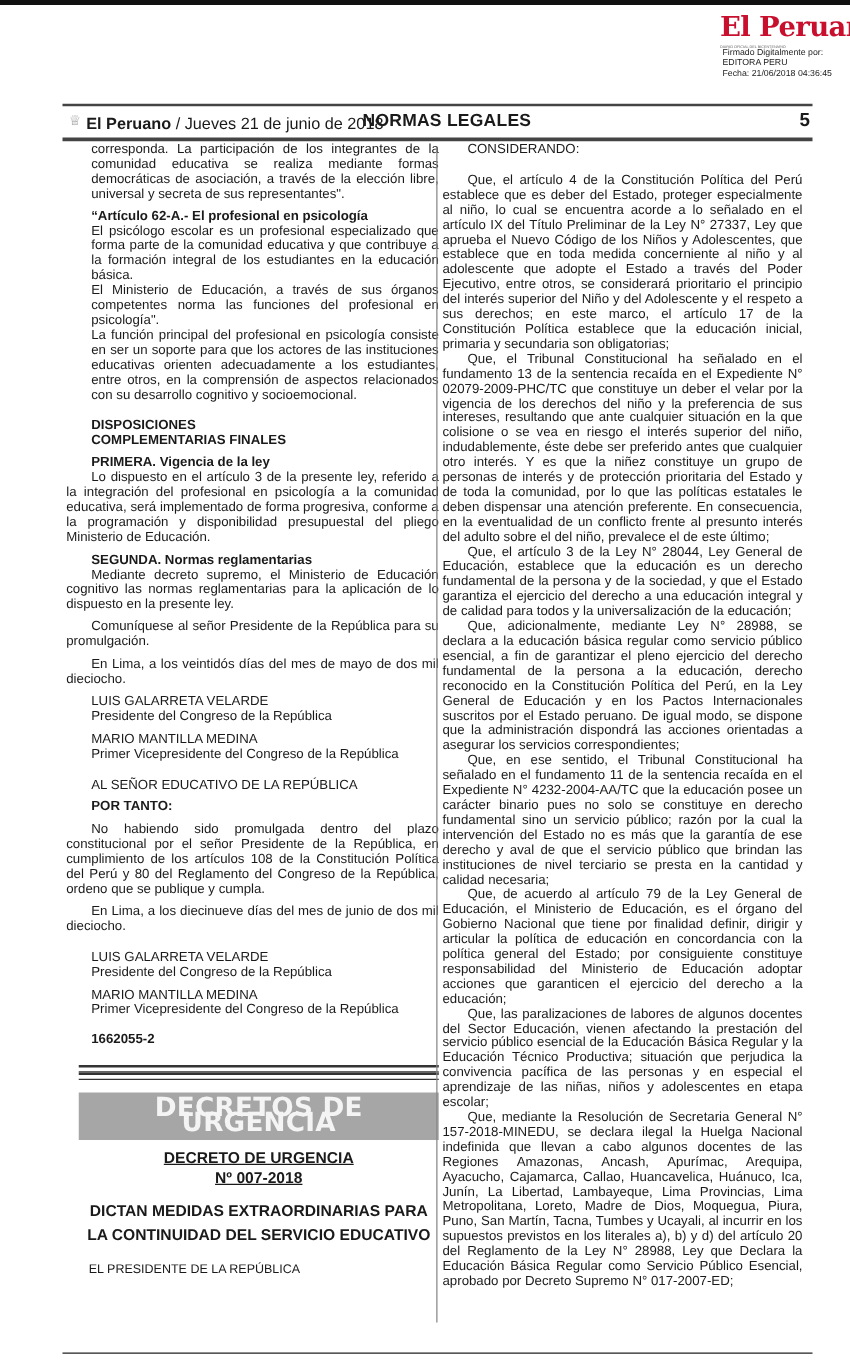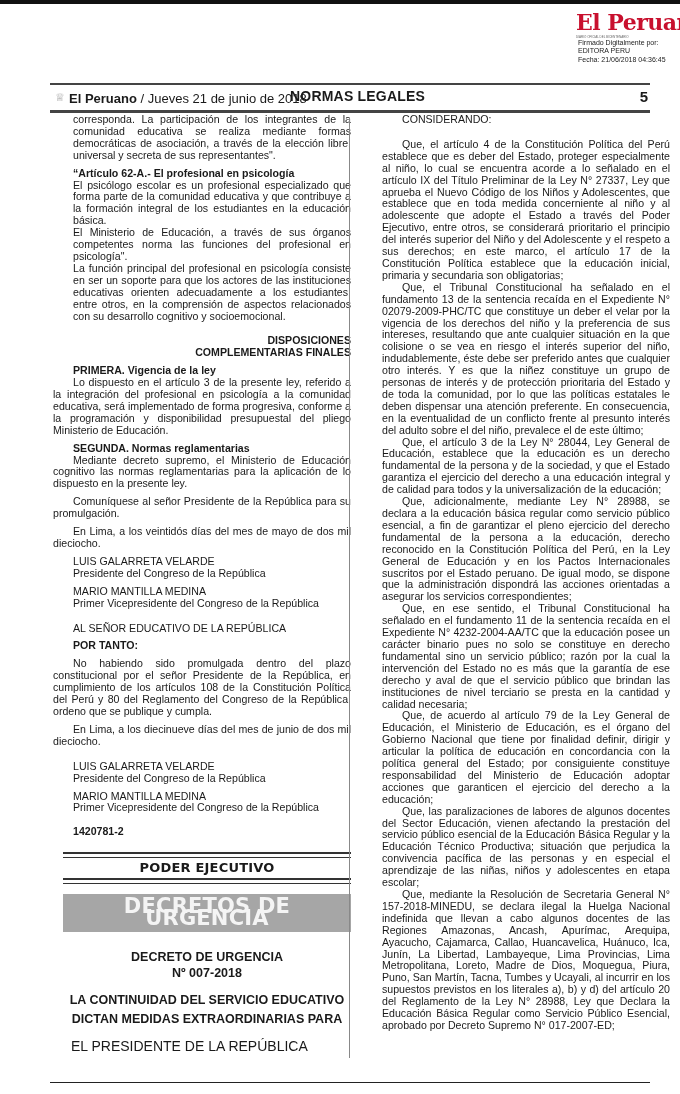--- a/index.html
+++ b/index.html
@@ -22,39 +22,39 @@
     border-top: 2px solid #444; border-bottom: 3px solid #444;
   }
   .hdr-crest { position: absolute; left: 5px; top: 6px; width: 14px; height: 13px; color: #999; font-size: 11px; line-height: 13px; }
   .hdr-left { position: absolute; left: 19px; top: 6px; font-size: 13px; white-space: nowrap; }
   .hdr-left b { font-weight: bold; }
   .hdr-center { position: absolute; left: 240px; top: 3px; font-size: 14px; font-weight: bold; letter-spacing: 0.2px; }
   .hdr-page { position: absolute; right: 2px; top: 3px; font-size: 15px; font-weight: bold; }
 
   .col { position: absolute; top: 114px; font-size: 10.6px; line-height: 11.9px; text-align: justify; }
   .col-left { left: 53px; width: 298px; }
-  .col-right { left: 382px; width: 288px; }
+  .col-right { left: 354px; width: 288px; }
   .divider { position: absolute; left: 349px; top: 118px; width: 1px; height: 940px; background: #888; }
 
   p { margin: 0; }
   .ind { text-indent: 20px; }
   .pad { padding-left: 20px; }
   .gap { margin-top: 6px; }
   .gap2 { margin-top: 13px; }
   .bold { font-weight: bold; }
-  .center { text-align: right; }
+  .center { text-align: left; }
 
   .secline { height: 3px; border-top: 2px solid #333; border-bottom: 1px solid #333; margin: 0; }
   .poder { text-align: center; font-weight: bold; font-size: 13px; letter-spacing: 0.2px; padding: 4px 0 4px; font-family: "DejaVu Sans", sans-serif; }
   .banner {
     background: #a6a6a6; color: #f4f4f4; text-align: center; font-weight: bold;
     font-size: 21px; padding: 7px 0; margin-top: 10px; letter-spacing: 0.2px;
     font-family: "DejaVu Sans", sans-serif;
   }
-  .decreto { text-align: center; font-weight: bold; font-size: 12.5px; line-height: 16px; margin-top: 17px; }
+  .decreto { text-align: center; font-weight: bold; font-size: 12.5px; line-height: 16px; margin-top: 6px; text-decoration: underline; }
   .titulo { text-align: center; font-weight: bold; font-size: 12.5px; line-height: 19px; margin-top: 10px; }
   .bottomrule { position: absolute; left: 50px; top: 1082px; width: 600px; height: 1px; background: #222; }
 </style>
 </head>
 <body>
 
 <div class="topband"></div>
 
 <div class="brand">
   <div class="brand-logo">El Peruano</div>
@@ -95,36 +95,35 @@
   <p class="pad">Primer Vicepresidente del Congreso de la República</p>
   <p class="pad gap2">AL SEÑOR EDUCATIVO DE LA REPÚBLICA</p>
   <p class="pad gap bold">POR TANTO:</p>
   <p class="ind gap">No habiendo sido promulgada dentro del plazo constitucional por el señor Presidente de la República, en cumplimiento de los artículos 108 de la Constitución Política del Perú y 80 del Reglamento del Congreso de la República, ordeno que se publique y cumpla.</p>
   <p class="ind gap">En Lima, a los diecinueve días del mes de junio de dos mil dieciocho.</p>
 
   <p class="pad gap2">LUIS GALARRETA VELARDE</p>
   <p class="pad">Presidente del Congreso de la República</p>
   <p class="pad gap">MARIO MANTILLA MEDINA</p>
   <p class="pad">Primer Vicepresidente del Congreso de la República</p>
-  <p class="pad bold gap2" style="margin-top:12px">1420781-2</p>
+  <p class="pad bold gap2" style="margin-top:12px">1662055-2</p>
 
   <div style="margin: 14px 0 0 10px;">
     <div class="secline"></div>
-    <div class="poder">PODER EJECUTIVO</div>
     <div class="secline"></div>
     <div class="banner">DECRETOS DE URGENCIA</div>
     <div class="decreto">
       <div>DECRETO DE URGENCIA</div>
       <div>Nº 007-2018</div>
     </div>
     <div class="titulo">
+      <div>DICTAN MEDIDAS EXTRAORDINARIAS PARA</div>
       <div>LA CONTINUIDAD DEL SERVICIO EDUCATIVO</div>
-      <div>DICTAN MEDIDAS EXTRAORDINARIAS PARA</div>
     </div>
-    <p style="margin-top:12px; padding-left:8px; font-size:14px">EL PRESIDENTE DE LA REPÚBLICA</p>
+    <p style="margin-top:12px; padding-left:8px; font-size:10px">EL PRESIDENTE DE LA REPÚBLICA</p>
   </div>
 </div>
 
 <div class="divider"></div>
 
 <div class="col col-right">
   <p class="pad">CONSIDERANDO:</p>
   <p class="ind gap2">Que, el artículo 4 de la Constitución Política del Perú establece que es deber del Estado, proteger especialmente al niño, lo cual se encuentra acorde a lo señalado en el artículo IX del Título Preliminar de la Ley N° 27337, Ley que aprueba el Nuevo Código de los Niños y Adolescentes, que establece que en toda medida concerniente al niño y al adolescente que adopte el Estado a través del Poder Ejecutivo, entre otros, se considerará prioritario el principio del interés superior del Niño y del Adolescente y el respeto a sus derechos; en este marco, el artículo 17 de la Constitución Política establece que la educación inicial, primaria y secundaria son obligatorias;</p>
   <p class="ind">Que, el Tribunal Constitucional ha señalado en el fundamento 13 de la sentencia recaída en el Expediente N° 02079-2009-PHC/TC que constituye un deber el velar por la vigencia de los derechos del niño y la preferencia de sus intereses, resultando que ante cualquier situación en la que colisione o se vea en riesgo el interés superior del niño, indudablemente, éste debe ser preferido antes que cualquier otro interés. Y es que la niñez constituye un grupo de personas de interés y de protección prioritaria del Estado y de toda la comunidad, por lo que las políticas estatales le deben dispensar una atención preferente. En consecuencia, en la eventualidad de un conflicto frente al presunto interés del adulto sobre el del niño, prevalece el de este último;</p>
   <p class="ind">Que, el artículo 3 de la Ley N° 28044, Ley General de Educación, establece que la educación es un derecho fundamental de la persona y de la sociedad, y que el Estado garantiza el ejercicio del derecho a una educación integral y de calidad para todos y la universalización de la educación;</p>

